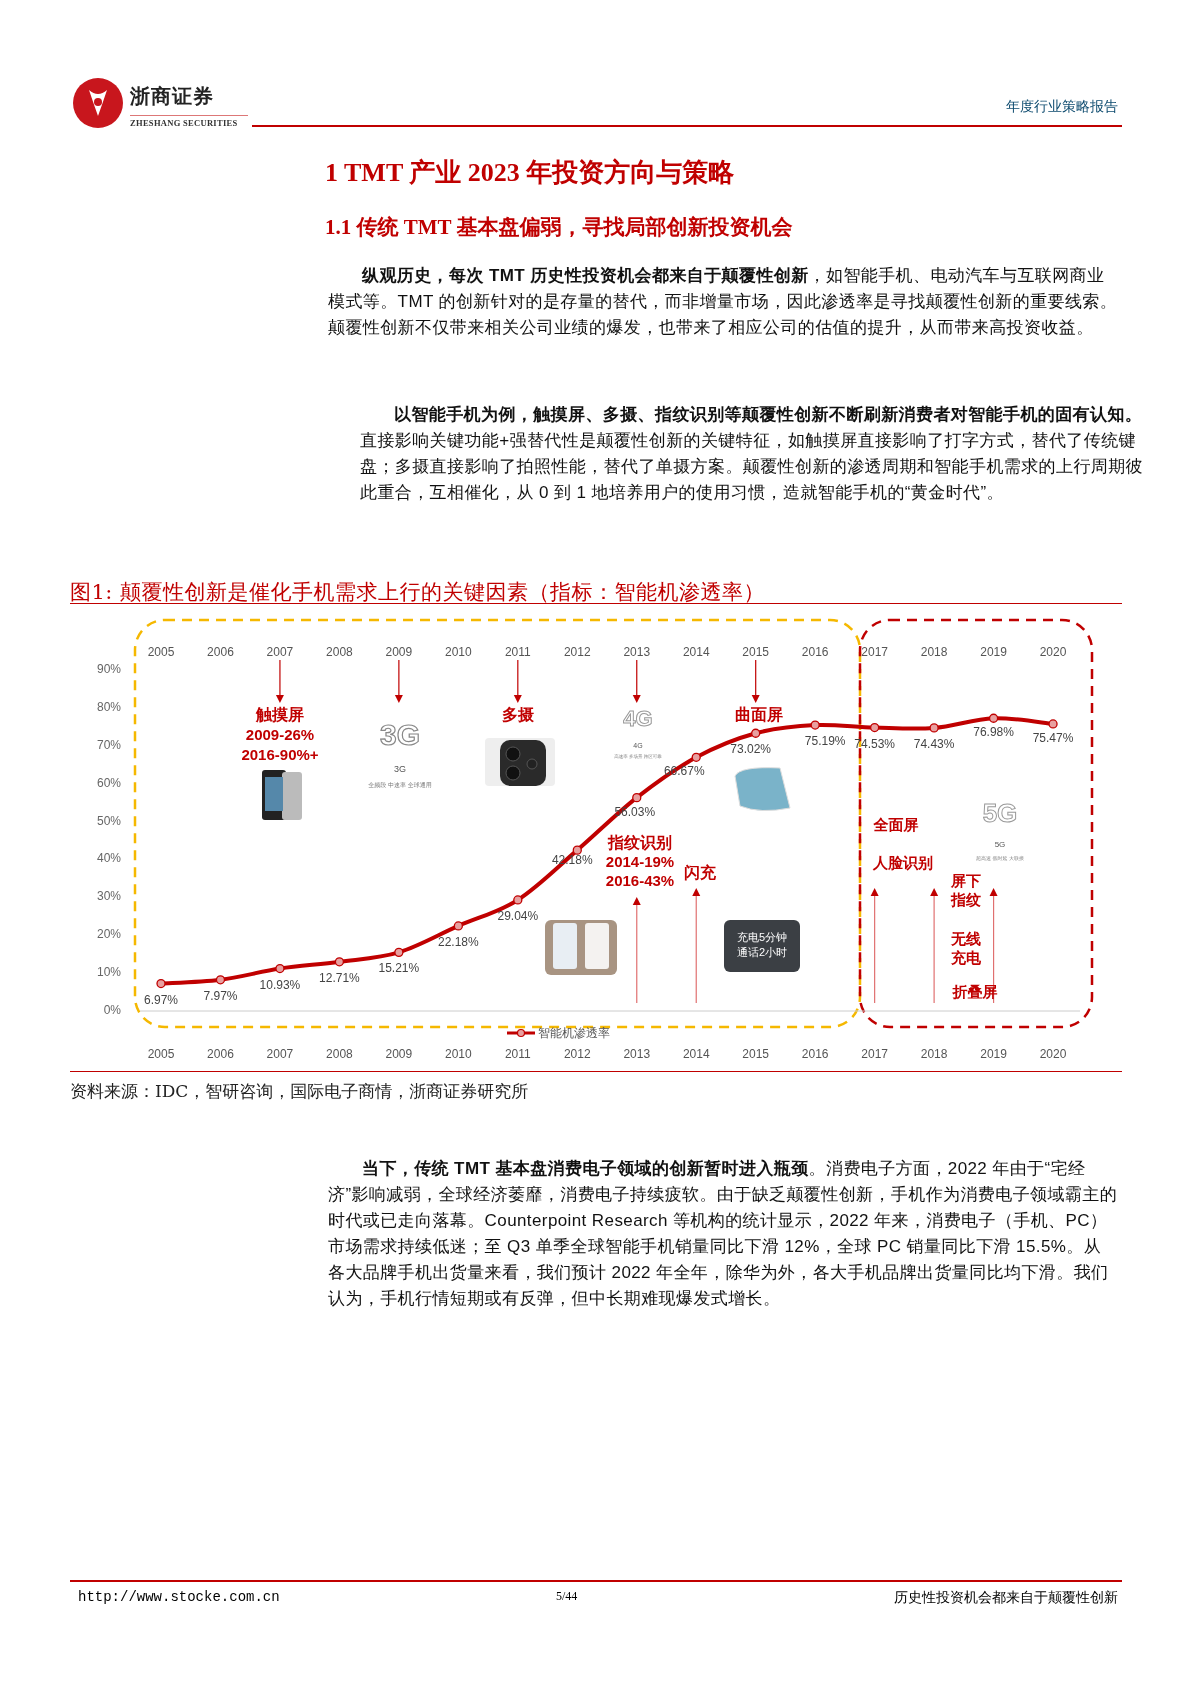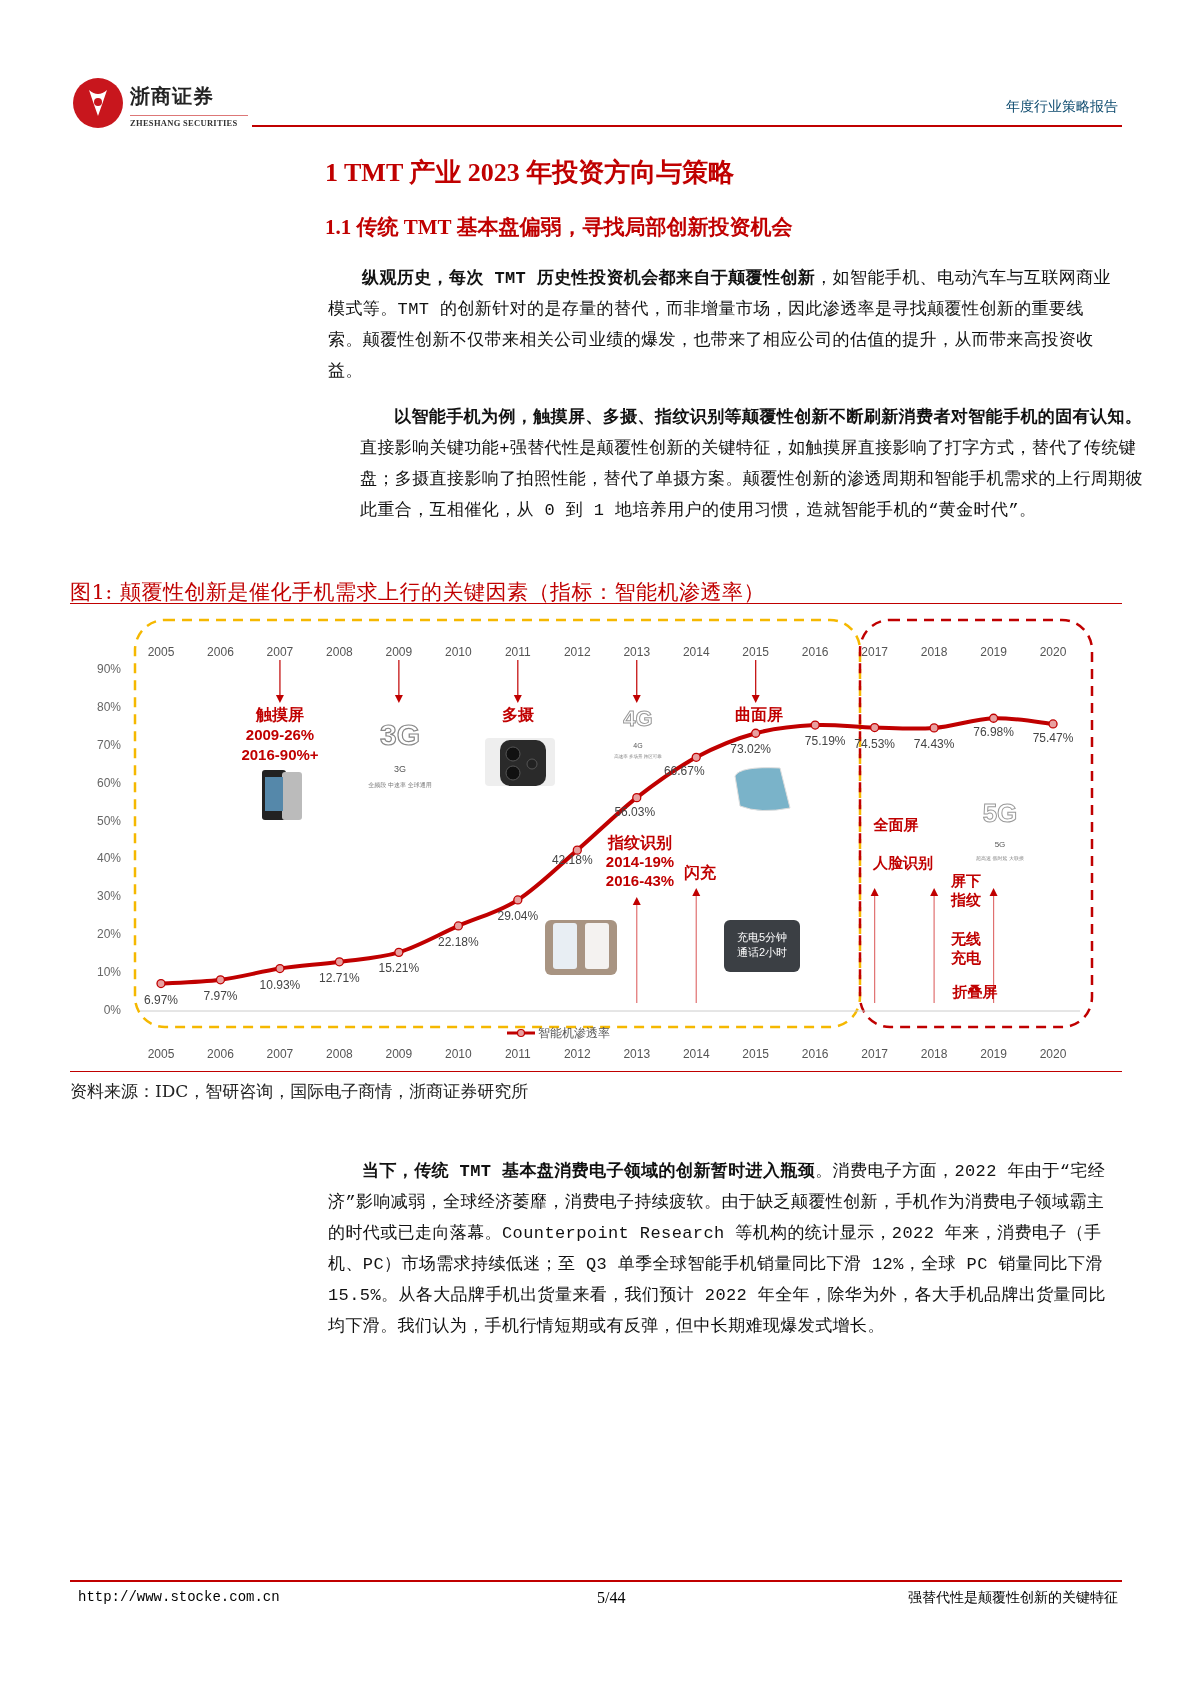--- a/index.html
+++ b/index.html
@@ -7,29 +7,29 @@
   body { position:relative; font-family:"DejaVu Serif","Liberation Serif",serif; color:#000; overflow:hidden; }
   .abs { position:absolute; }
   .logo-circle { left:73px; top:78px; width:50px; height:50px; border-radius:50%; background:#c8161d; }
   .logo-cn { left:130px; top:78px; font-family:"DejaVu Sans","Liberation Sans",sans-serif; font-weight:bold; font-size:20px; letter-spacing:1px; color:#222; line-height:36px; }
   .logo-line { left:130px; top:115px; width:118px; height:1px; background:#d77; }
   .logo-en { left:130px; top:118px; font-family:"Liberation Serif",serif; font-weight:bold; font-size:8.5px; color:#333; letter-spacing:0.3px; }
   .header-rule { left:252px; top:125px; width:870px; height:2px; background:#c00000; }
   .header-right { right:72px; top:98px; font-size:14px; color:#0c4a6e; }
   h1.sec { left:325px; top:155px; font-size:26px; font-weight:bold; color:#c00000; font-family:"Liberation Serif","DejaVu Serif",serif; }
   h2.sub { left:325px; top:213px; font-size:21px; font-weight:bold; color:#c00000; font-family:"Liberation Serif","DejaVu Serif",serif; }
-  .para { left:328px; width:790px; font-size:17px; line-height:31px; text-indent:34px; font-family:Liberation Mono, monospace; color:#111; letter-spacing:0.4px; }
+  .para { left:328px; width:790px; font-size:17px; line-height:26px; text-indent:34px; font-family:Liberation Sans, sans-serif; color:#111; letter-spacing:0.4px; }
   .para b { font-weight:bold; }
   .fig-title { left:70px; top:578px; font-size:21px; color:#c00000; letter-spacing:0.5px; }
   .fig-rule-top { left:70px; top:603px; width:1052px; height:1px; background:#c00000; }
   .fig-rule-bottom { left:70px; top:1071px; width:1052px; height:1px; background:#c00000; }
   .source { left:70px; top:1080px; font-size:17px; color:#222; }
   .footer-rule { left:70px; top:1580px; width:1052px; height:2px; background:#c00000; }
   .footer-left { left:78px; top:1589px; font-size:14px; font-family:Liberation Mono, monospace; }
-  .footer-mid { left:597px; top:1589px; font-size:16px; font-family:"Liberation Serif",serif; }
+  .footer-mid { left:556px; top:1589px; font-size:12px; font-family:"Liberation Serif",serif; }
   .footer-right { right:72px; top:1589px; font-size:14px; }
   svg text { font-family:"Liberation Sans","DejaVu Sans",sans-serif; }
 </style>
 </head>
 <body>
 
 <div class="abs logo-circle">
   <svg width="50" height="50" viewBox="0 0 50 50">
     <path d="M16 12 Q25 20 34 12 Q30 24 25 38 Q20 24 16 12Z" fill="#fff"></path>
     <circle cx="25" cy="24" r="4" fill="#c8161d"></circle>
@@ -241,13 +241,13 @@
 </svg>
 
 <div class="abs fig-rule-bottom"></div>
 <div class="abs source">资料来源：IDC，智研咨询，国际电子商情，浙商证券研究所</div>
 
 <p class="abs para" style="top:1156px;"><b>当下，传统 TMT 基本盘消费电子领域的创新暂时进入瓶颈</b><span>。消费电子方面，2022 年由于“宅经济”影响减弱，全球经济萎靡，消费电子持续疲软。由于缺乏颠覆性创新，手机作为消费电子领域霸主的时代或已走向落幕。Counterpoint Research 等机构的统计显示，2022 年来，消费电子（手机、PC）市场需求持续低迷；至 Q3 单季全球智能手机销量同比下滑 12%，全球 PC 销量同比下滑 15.5%。从各大品牌手机出货量来看，我们预计 2022 年全年，除华为外，各大手机品牌出货量同比均下滑。我们认为，手机行情短期或有反弹，但中长期难现爆发式增长。</span></p>
 
 <div class="abs footer-rule"></div>
 <div class="abs footer-left">http://www.stocke.com.cn</div>
 <div class="abs footer-mid">5/44</div>
-<div class="abs footer-right">强替代性是颠覆性创新的关键特征</div>
+<div class="abs footer-right">历史性投资机会都来自于颠覆性创新</div>
 
 </body></html>

